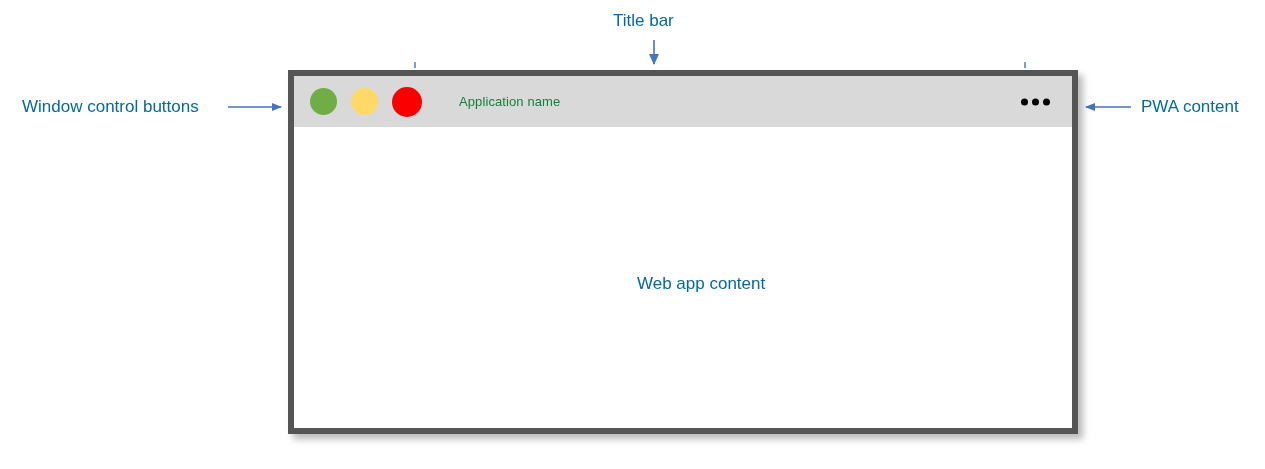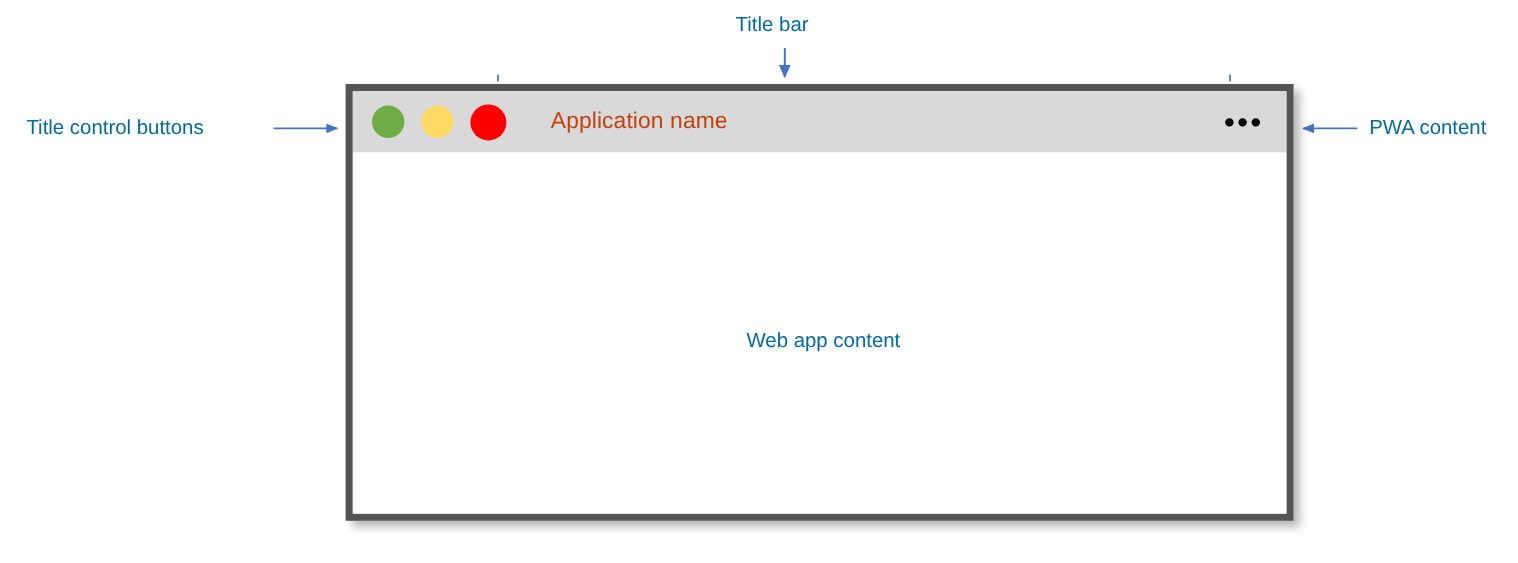--- a/index.html
+++ b/index.html
@@ -47,22 +47,22 @@
   .wc-dot {
     border-radius: 50%;
     display: block;
   }
   .wc-dot.green  { width: 27px; height: 27px; background: #70ad47; }
   .wc-dot.yellow { width: 27px; height: 27px; background: #ffd966; }
   .wc-dot.red    { width: 30px; height: 30px; background: #fa0000; }
 
   .app-title {
     margin-left: 37px;
-    font-size: 19px;
-    color: #c2410c;
+    font-size: 13px;
+    color: #15803d;
     letter-spacing: 0.1px;
     white-space: nowrap;
   }
   .pwa-buttons {
     position: absolute;
     right: 22px;
     top: 50%;
     transform: translateY(-50%);
     display: flex;
     align-items: center;
@@ -101,21 +101,21 @@
   }
   .label-window-controls {
     left: 22px;
     top: 97px;
   }
   .label-pwa {
     left: 1141px;
     top: 97px;
   }
   .label-webapp {
-    left: 613px;
+    left: 628px;
     top: 274px;
     background: #ffffff;
     padding: 0 9px;
     z-index: 5;
   }
 </style>
 </head>
 <body>
 
 <div id="stage">
@@ -183,19 +183,19 @@
         <span class="pwa-dot"></span>
         <span class="pwa-dot"></span>
       </div>
     </div>
 
     <div class="content-area"></div>
   </div>
 
   <div class="anno label-titlebar">Title bar</div>
 
-  <div class="anno label-window-controls">Title control buttons</div>
+  <div class="anno label-window-controls">Window control buttons</div>
 
   <div class="anno label-pwa">PWA content</div>
 
   <div class="anno label-webapp">Web app content</div>
 
 </div>
 
 </body></html>

